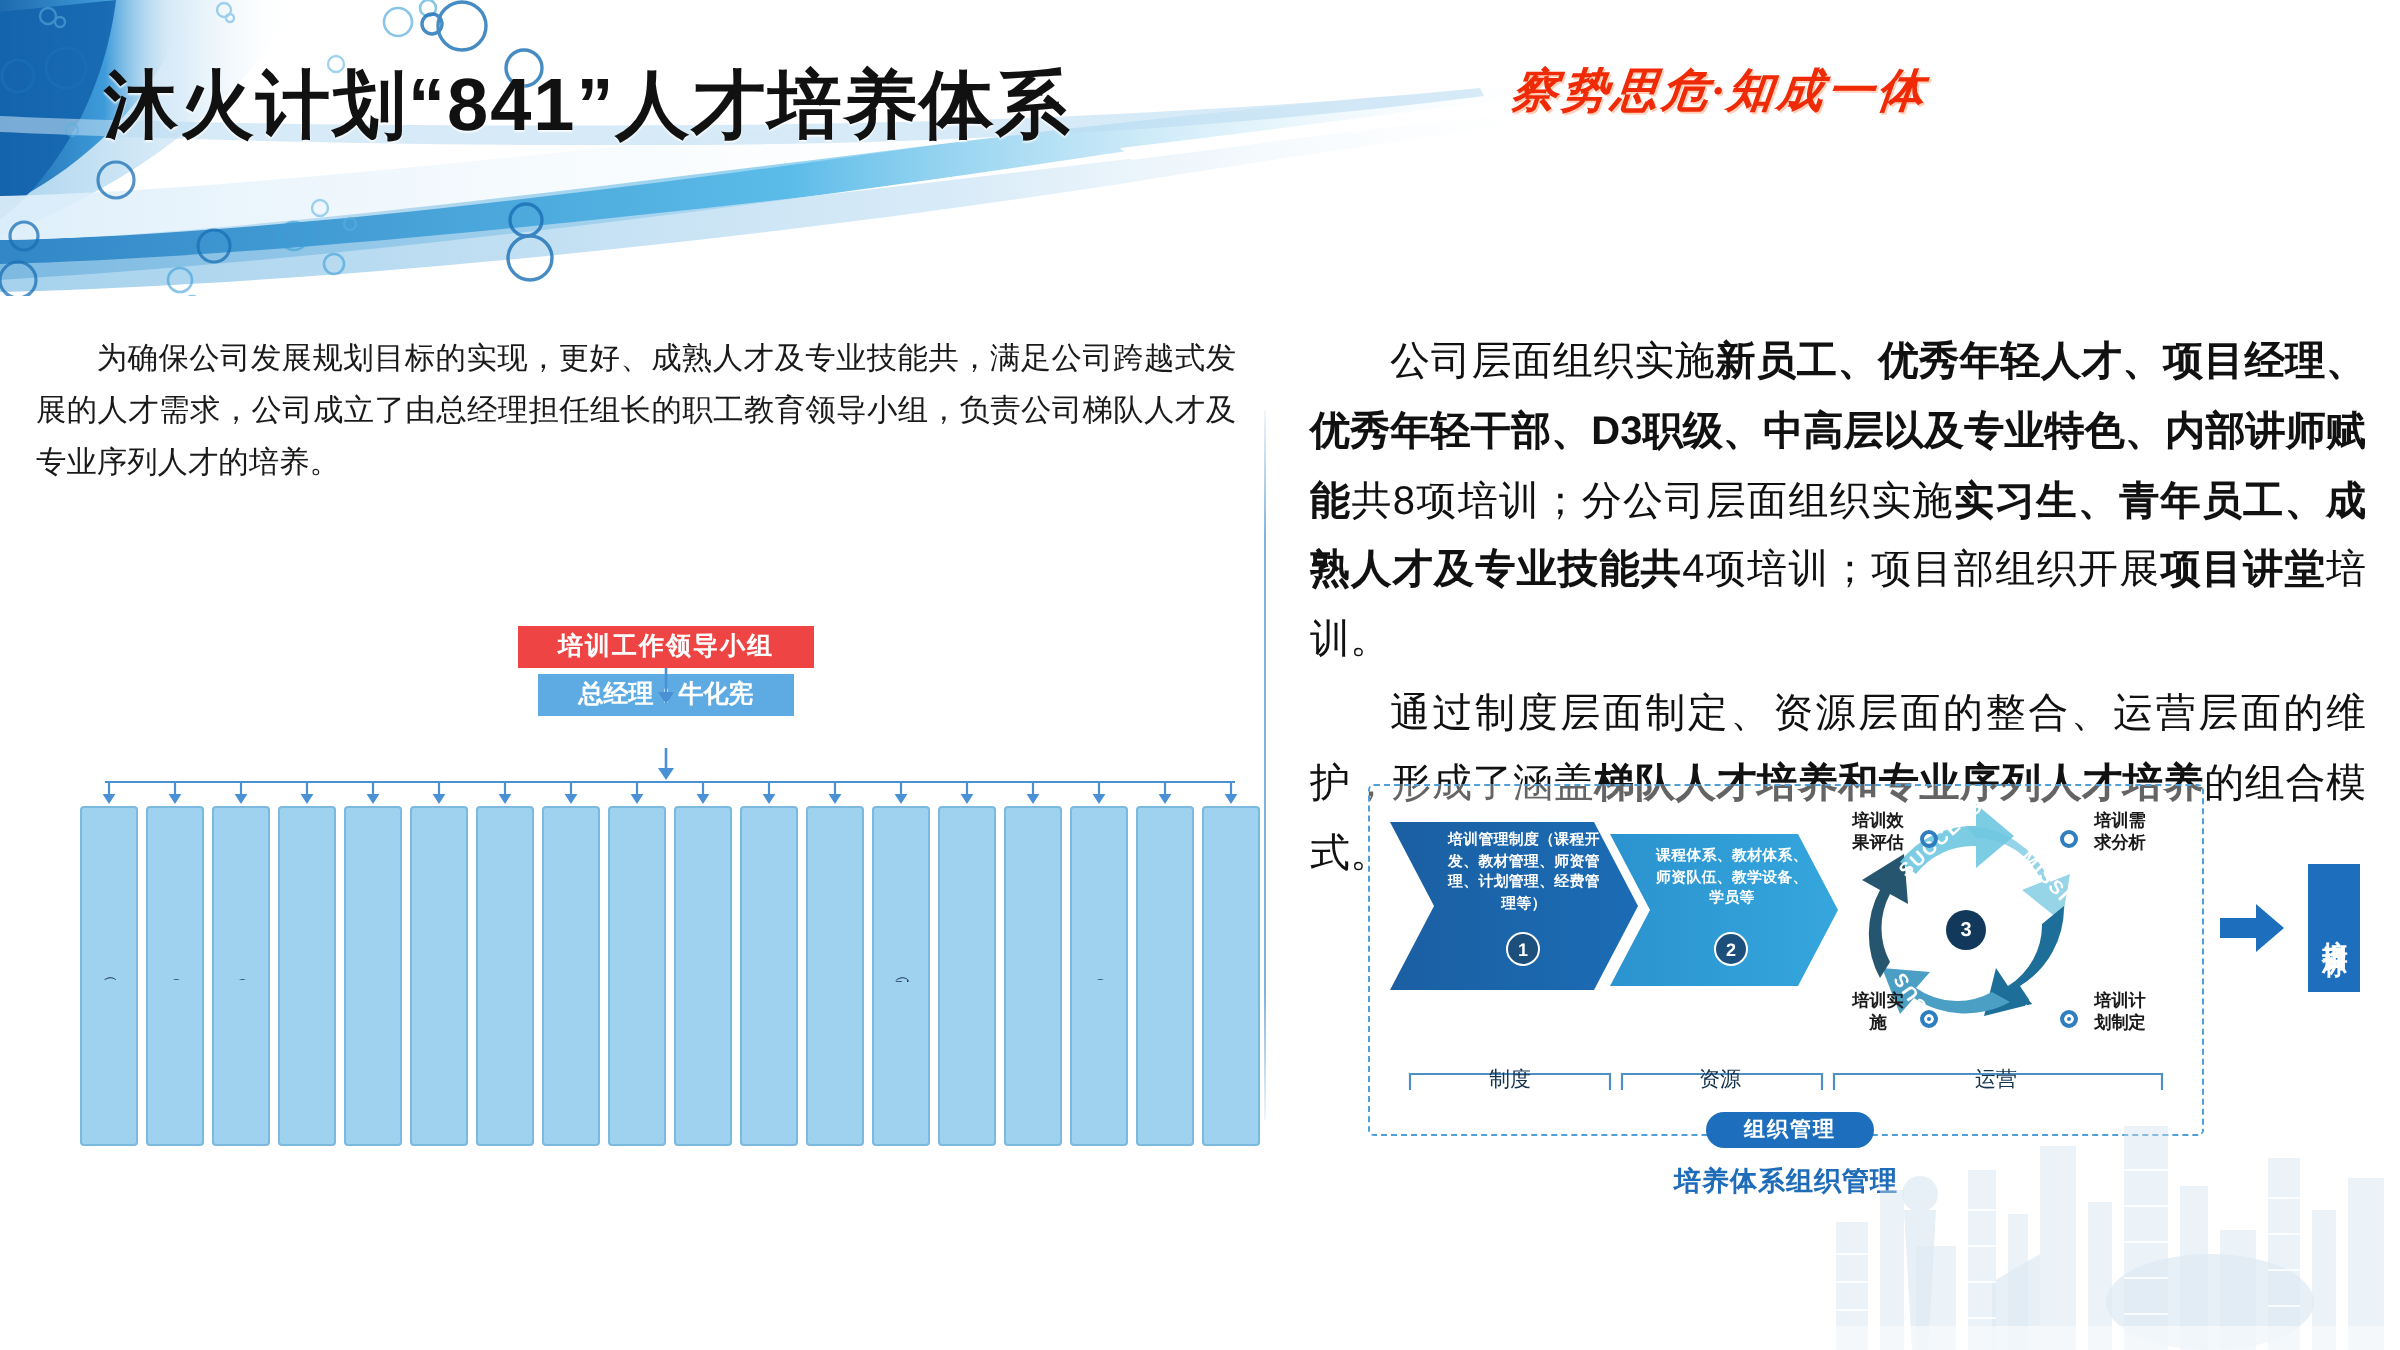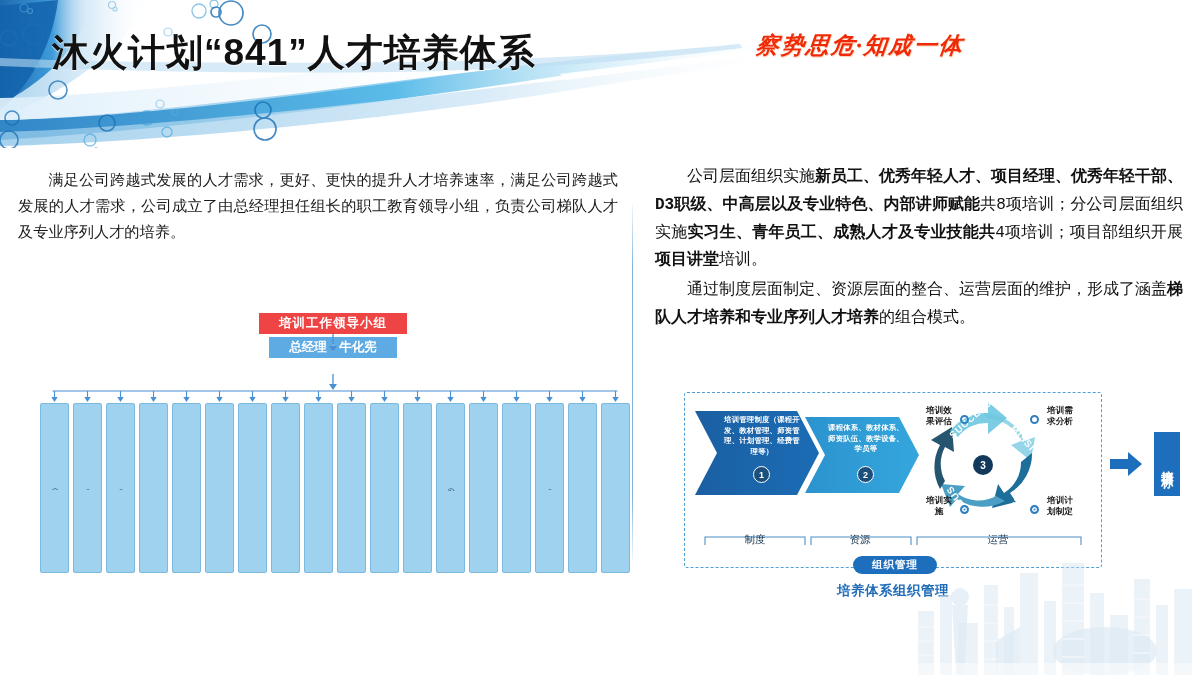--- a/index.html
+++ b/index.html
@@ -84,22 +84,22 @@
     letter-spacing: .5px; max-height: 158px; overflow: hidden;
   }
   .caption {
     position: absolute; width: 100%; text-align: center;
     font-size: 13.5px; font-weight: bold; color: #1f6cb8; letter-spacing: .5px;
   }
 
   
   .right-panel { position: absolute; left: 655px; top: 158px; width: 540px; }
   .body-text-r {
-    margin-top: 6px; font-size: 16px; color: #111111; line-height: 1.74;
-    text-indent: 2em; text-align: justify; width: 528px; font-family: Liberation Mono, monospace;
+    margin-top: 6px; font-size: 20px; color: #111111; line-height: 1.74;
+    text-indent: 2em; text-align: justify; width: 528px;
   }
   .body-text-r b { font-weight: bold; }
   .para2 { margin-top: 2px; }
 
   
   .proc {
     position: absolute; left: 684px; top: 392px; width: 418px; height: 176px;
     border: 1.6px dashed #4f9fd8; border-radius: 3px; background: rgba(255,255,255,.35);
   }
   .proc-svg { position: absolute; left: 0; top: 0; }
@@ -240,21 +240,21 @@
         <circle cx="175" cy="112" r="3"></circle>
     </g>
   </svg>
   <div class="banner-title">沐火计划“841”人才培养体系</div>
   <div class="banner-slogan">察势思危·知成一体</div>
 </div>
 
 <div class="v-divider"></div>
 
 <div class="left-panel">
-  <div class="body-text">满足公司跨越式发展的人才需求，更好、更快的提升人才培养速率，满足公司跨越式发展的人才需求，公司成立了由总经理担任组长的职工教育领导小组，负责公司梯队人才及专业序列人才的培养。</div>
+  <div class="body-text">为确保公司发展规划目标的实现，更好、成熟人才及专业技能共，满足公司跨越式发展的人才需求，公司成立了由总经理担任组长的职工教育领导小组，负责公司梯队人才及专业序列人才的培养。</div>
 </div>
 
 <div class="org">
   <div class="org-box-top">培训工作领导小组</div>
   <div class="org-box-mid">总经理：牛化宪</div>
   <svg class="org-connect" width="612" height="272">
     <line x1="315" y1="21" x2="315" y2="34" stroke="#4a90d4" stroke-width="1.3"></line>
     <polygon points="311,33 319,33 315,39" fill="#4a90d4"></polygon>
     <line x1="315" y1="61" x2="315" y2="72" stroke="#4a90d4" stroke-width="1.3"></line>
     <polygon points="311,71 319,71 315,77" fill="#4a90d4"></polygon>

